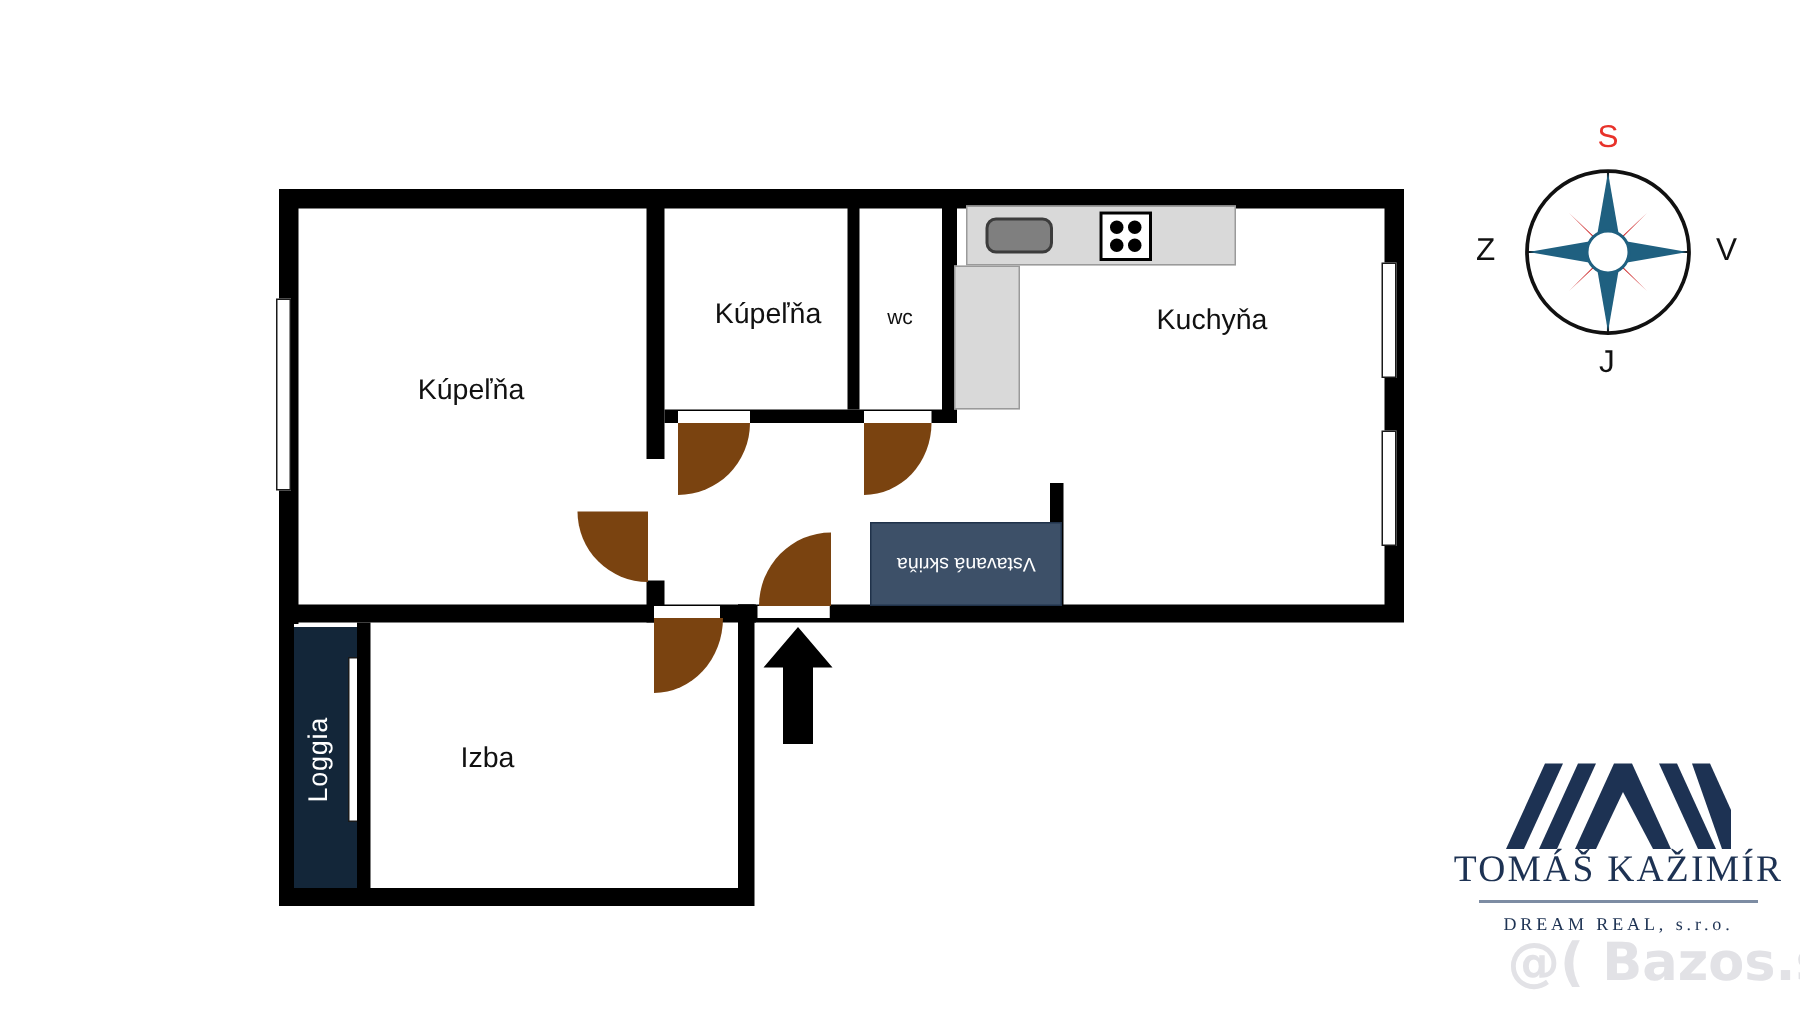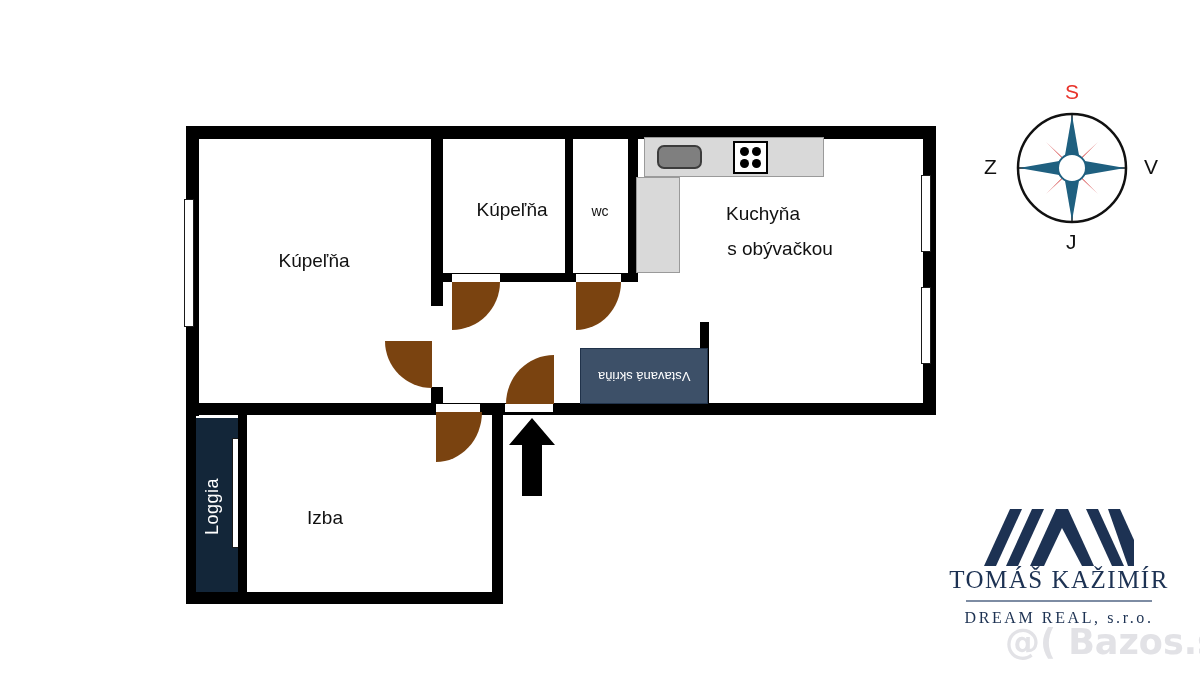--- a/index.html
+++ b/index.html
@@ -43,21 +43,21 @@
   .cmp-letter{position:absolute;font-size:21px;color:#111111;}
   .cmp-letter.north{color:#e8322a;}
 
   
   #logo{position:absolute;text-align:center;}
   #logo .logomark{height:68px;position:relative;margin:0 auto;width:150px;}
   #logo .logoname{font-family:"Liberation Serif","DejaVu Serif",serif;
                   font-size:25px;letter-spacing:1.5px;color:#1d3253;white-space:nowrap;}
   #logo .rule{height:2px;background:#7d8ca3;margin:6px 18px 7px 18px;}
   #logo .logosub{font-family:"Liberation Serif","DejaVu Serif",serif;
-                 font-size:16px;letter-spacing:2.6px;color:#1d3253;white-space:nowrap;}
+                 font-size:12px;letter-spacing:2.6px;color:#1d3253;white-space:nowrap;}
 
   
   #watermark{position:absolute;font-size:35px;color:#e2e2e6;font-weight:bold;
              white-space:nowrap;letter-spacing:0px;
              font-family:"DejaVu Sans",sans-serif;}
 </style>
 </head>
 <body>
 
 <div id="floorplan">
@@ -138,23 +138,22 @@
     <div class="burner"></div>
   </div>
 
   <div class="wardrobe" style="left:580px;top:348px;width:128px;height:56px;">
     <span>Vstavaná skriňa</span>
   </div>
 
   <div class="label" style="left:254px;top:249px;width:120px;">Kúpeľňa</div>
   <div class="label" style="left:444px;top:198px;width:136px;">Kúpeľňa</div>
   <div class="label" style="left:570px;top:199px;width:60px;font-size:14px;">wc</div>
-  <div class="label" style="left:683px;top:202px;width:160px;">Kuchyňa</div>
-  <div class="label" style="left:700px;top:237px;width:160px;">s obývačkou</div>
-  <div class="label" style="left:275px;top:506px;width:100px;">Izba</div>
+  <div class="label" style="left:728px;top:202px;width:160px;">Kuchyňa</div>
+  <div class="label" style="left:275px;top:494px;width:100px;">Izba</div>
 
 </div>
 
 <div id="compass" style="left:1012px;top:108px;width:120px;height:120px;">
   <svg width="120" height="120" viewBox="0 0 120 120">
     <circle cx="60" cy="60" r="54" fill="#ffffff" stroke="#111111" stroke-width="2.5"></circle>
 
     <line x1="60" y1="6" x2="60" y2="114" stroke="#111111" stroke-width="1.4"></line>
     <line x1="6" y1="60" x2="114" y2="60" stroke="#111111" stroke-width="1.4"></line>
 
@@ -169,21 +168,21 @@
     <polygon points="7,60 53,52 60,60 53,68" fill="#1f6080"></polygon>
 
     <circle cx="60" cy="60" r="14" fill="#ffffff" stroke="#1f6080" stroke-width="2"></circle>
   </svg>
   <div class="cmp-letter north" style="left:53px;top:-28px;">S</div>
   <div class="cmp-letter" style="left:132px;top:47px;">V</div>
   <div class="cmp-letter" style="left:54px;top:122px;">J</div>
   <div class="cmp-letter" style="left:-28px;top:47px;">Z</div>
 </div>
 
-<div id="logo" style="left:948px;top:498px;width:222px;">
+<div id="logo" style="left:968px;top:498px;width:222px;">
   <div class="logomark">
     <svg width="150" height="68" viewBox="0 0 150 68">
       <g fill="#1d3253">
         <polygon points="0,68 26,11 38,11 12,68"></polygon>
         <polygon points="22,68 48,11 60,11 34,68"></polygon>
         <polygon points="46,68 72,11 78,11 78,30 60,68"></polygon>
         <polygon points="78,30 78,11 84,11 110,68 98,68"></polygon>
         <polygon points="102,11 114,11 140,68 128,68"></polygon>
         <polygon points="124,11 136,11 150,42 150,68 144,68"></polygon>
       </g>

